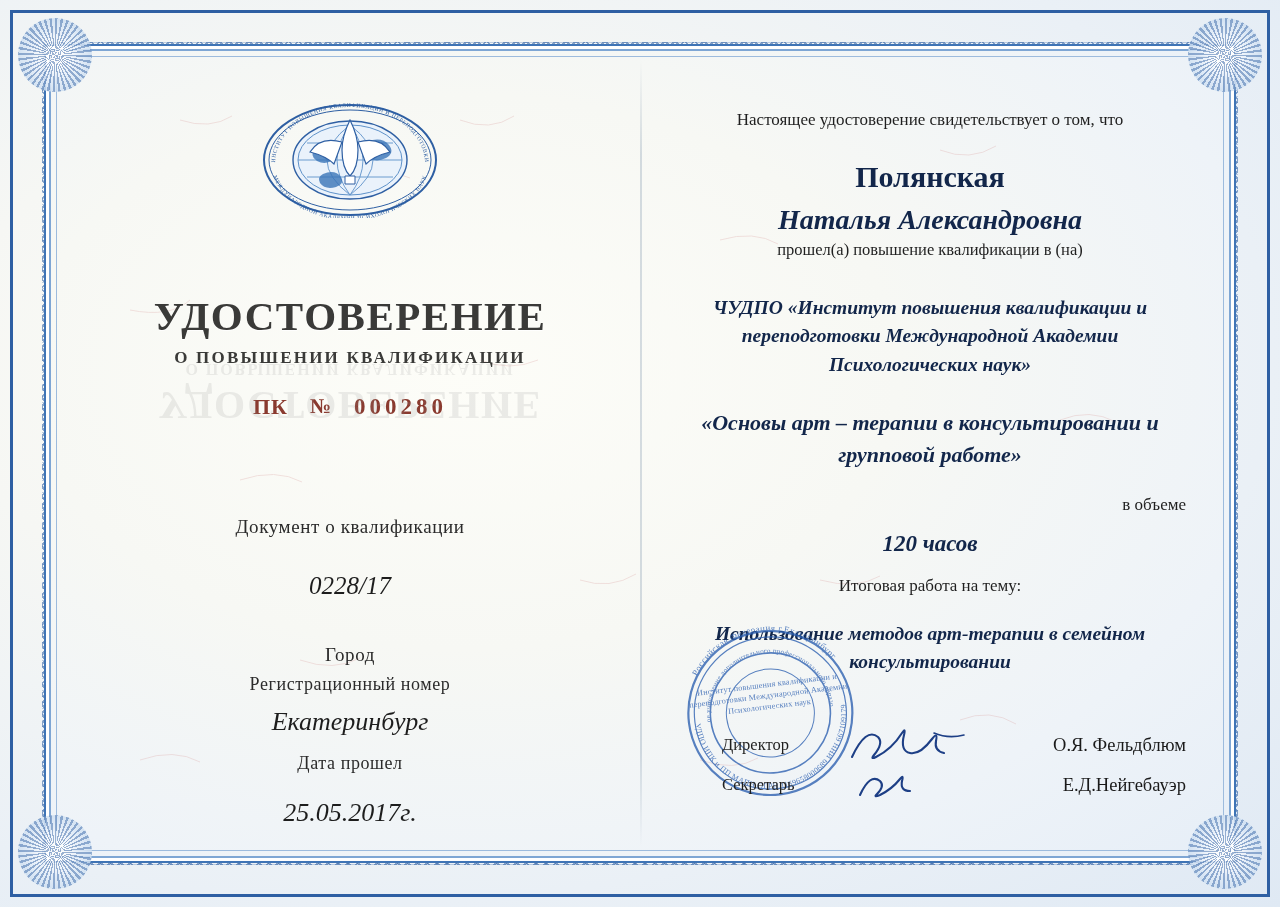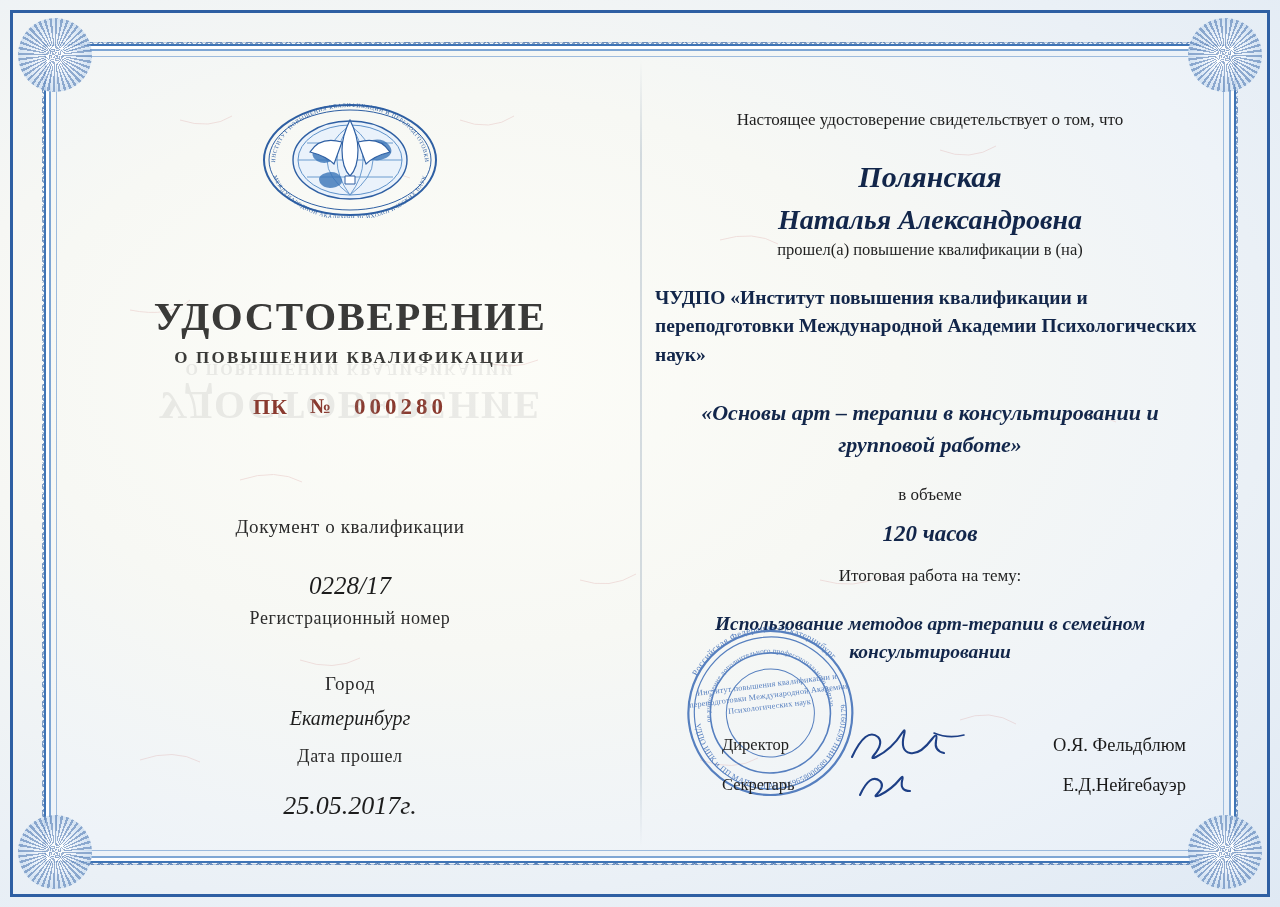--- a/index.html
+++ b/index.html
@@ -96,21 +96,21 @@
     position: absolute;
     left: 60px; top: 60px;
     width: 1160px; height: 787px;
     display: flex;
   }
   .left-page, .right-page {
     position: relative;
     box-sizing: border-box;
   }
   .left-page  { width: 580px; padding: 28px 42px; }
-  .right-page { width: 580px; padding: 28px 15px; }
+  .right-page { width: 580px; padding: 28px 34px; }
 
   
   .emblem-wrap {
     display: flex;
     justify-content: center;
     margin-top: 10px;
   }
   .emblem {
     position: relative;
     width: 218px; height: 120px;
@@ -177,78 +177,78 @@
   .value-line {
     text-align: center;
     font-style: italic;
     font-size: 25px;
     color: #1d1d1d;
   }
   .qualification-doc { margin-top: 96px; font-size: 19px; }
   .reg-number  { margin-top: 34px; font-style: italic; }
   .reg-caption { margin-top: 8px; font-size: 18px; }
   .city-caption { margin-top: 44px; font-size: 19px; }
-  .city-value   { margin-top: 12px; font-size: 20px; }
+  .city-value   { margin-top: 12px; font-size: 26px; }
   .date-caption { margin-top: 16px; font-size: 18px; }
   .date-value   { margin-top: 24px; font-size: 26px; }
 
   
   .r-intro {
     text-align: center;
     font-size: 17px;
     color: #1f1f1f;
     margin-top: 22px;
   }
   .r-surname {
     text-align: center;
-    font-style: italic;
     font-weight: bold;
     font-size: 30px;
     color: #12264a;
     margin-top: 30px;
   }
   .r-name {
     text-align: center;
     font-style: italic;
     font-weight: bold;
     font-size: 28px;
     color: #12264a;
     margin-top: 10px;
   }
   .r-small {
     text-align: center;
     font-size: 16.5px;
     color: #1f1f1f;
     margin-top: 4px;
   }
   .r-org {
-    text-align: left;
+    text-align: center;
+    font-style: italic;
     font-weight: bold;
     font-size: 19.5px;
     line-height: 1.45;
     color: #12264a;
-    margin-top: 24px;
+    margin-top: 34px;
   }
   .r-prog-caption {
     text-align: center;
     font-size: 16.5px;
     color: #1f1f1f;
     margin-top: 16px;
   }
   .r-program {
     text-align: center;
     font-style: italic;
     font-weight: bold;
     font-size: 22px;
     line-height: 1.45;
     color: #12264a;
     margin-top: 28px;
   }
   .r-volume-caption {
-    text-align: center;
+    text-align: right;
     font-size: 17px;
     color: #1f1f1f;
     margin-top: 24px;
   }
   .r-volume {
     text-align: center;
     font-style: italic;
     font-weight: bold;
     font-size: 23px;
     color: #12264a;
@@ -407,23 +407,23 @@
 
       <div class="series-row">
         <span>ПК</span>
         <span class="num-sign">№</span>
         <span class="serial">000280</span>
       </div>
 
       <div class="label-line qualification-doc">Документ  о  квалификации</div>
 
       <div class="value-line reg-number">0228/17</div>
+      <div class="label-line city-caption">Город</div>
+
       <div class="label-line reg-caption">Регистрационный номер</div>
-
-      <div class="label-line city-caption">Город</div>
       <div class="value-line city-value">Екатеринбург</div>
 
       <div class="label-line date-caption">Дата прошел</div>
       <div class="value-line date-value">25.05.2017г.</div>
 
     </div>
 
     <div class="right-page">
 
       <div class="r-intro">Настоящее удостоверение свидетельствует о том, что</div>

